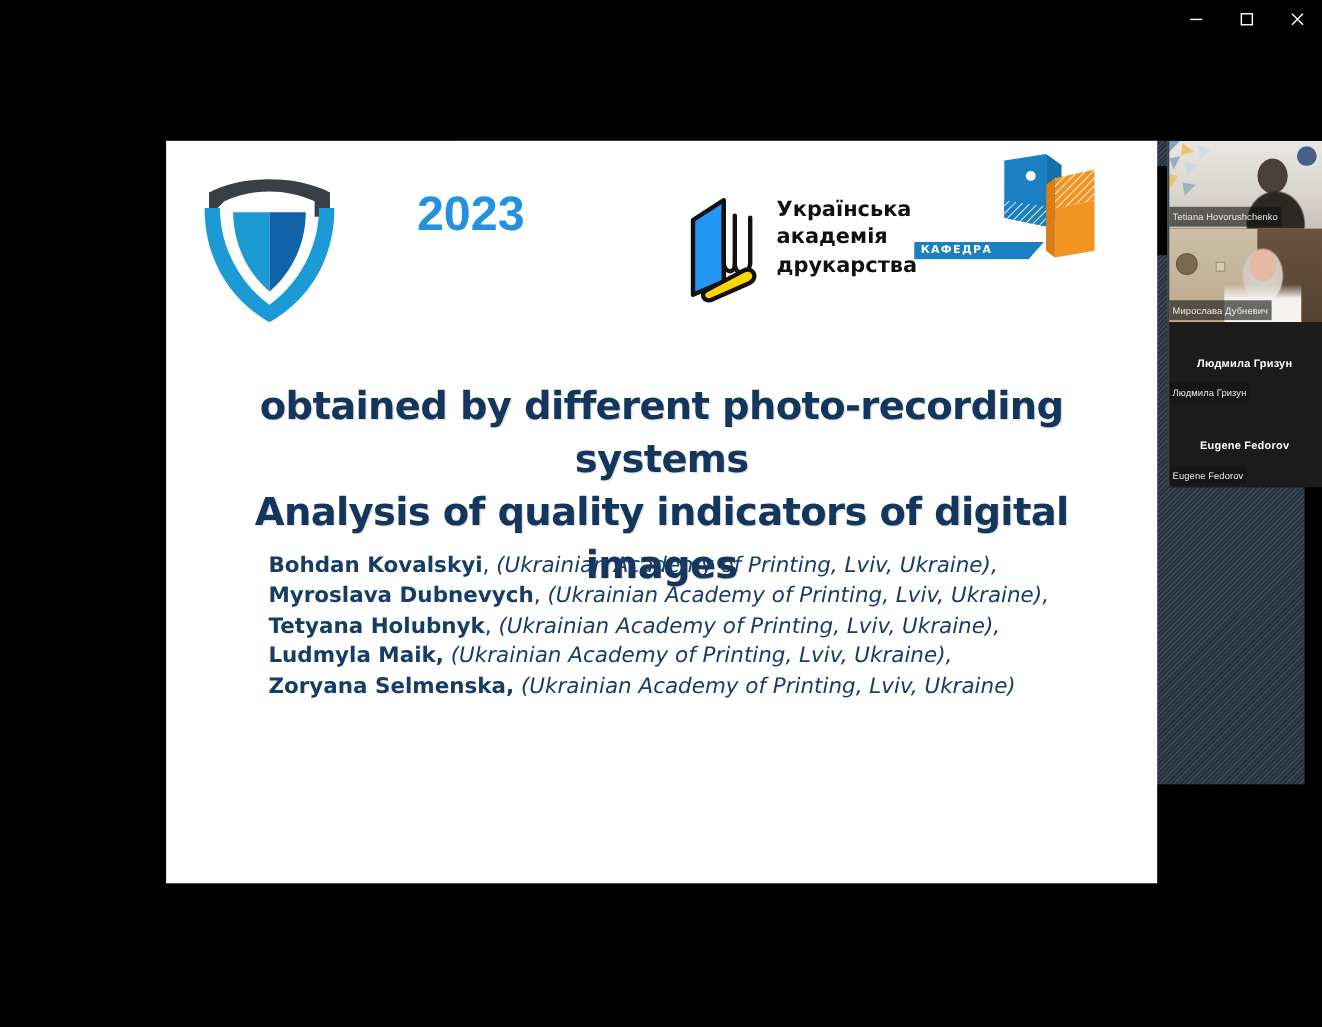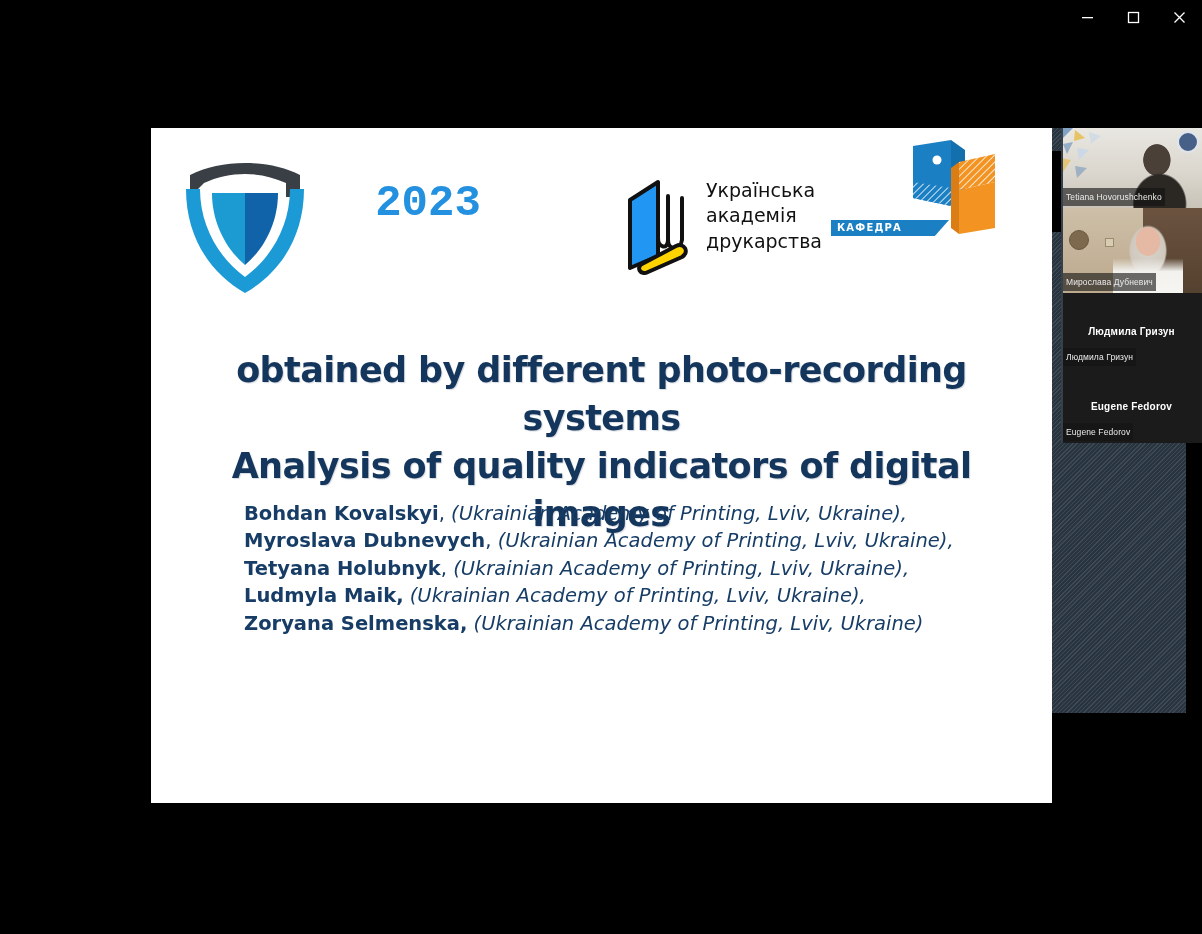--- a/index.html
+++ b/index.html
@@ -58,29 +58,29 @@
   
   .wordmark { position: absolute; left: 170px; top: 40px; width: 230px; }
   .wm-line1 {
     font-size: 44px; font-weight: 400; letter-spacing: -0.5px;
     font-family: "DejaVu Sans", sans-serif; line-height: 1.02; white-space: nowrap;
   }
   .wm-intel { color: #3c3c3c; }
   .wm-itsis { color: #27a9d4; font-weight: 700; }
   .wm-year {
     font-size: 44px; font-weight: 700; color: #2391e0; text-align: center;
-    font-family: Liberation Mono, monospace; padding-right: 16px; margin-top: 10px;
+    font-family: Liberation Sans, sans-serif; padding-right: 16px; margin-top: 2px;
   }
 
   
   .uap { position: absolute; left: 473px; top: 46px; width: 250px; height: 110px; }
   .uap-mark { position: absolute; left: 0; top: 2px; width: 72px; height: 100px; }
   .uap-text {
     position: absolute; left: 82px; top: 4px;
-    font-family: "DejaVu Sans", sans-serif; font-weight: 400;
+    font-family: "DejaVu Sans", sans-serif; font-weight: 700;
     font-size: 19px; line-height: 1.33; color: #111111;
   }
 
   
   .kaf { position: absolute; left: 680px; top: 8px; width: 200px; height: 150px; }
   .kaf-mark { position: absolute; left: 76px; top: 0px; width: 92px; height: 105px; }
   .kaf-banner {
     position: absolute; left: 0px; top: 84px; width: 118px; height: 16px;
     background: #1b7fc4; color: #ffffff; font-size: 10px; font-weight: 700;
     letter-spacing: 1.2px; padding: 2px 0 8px 6px;

